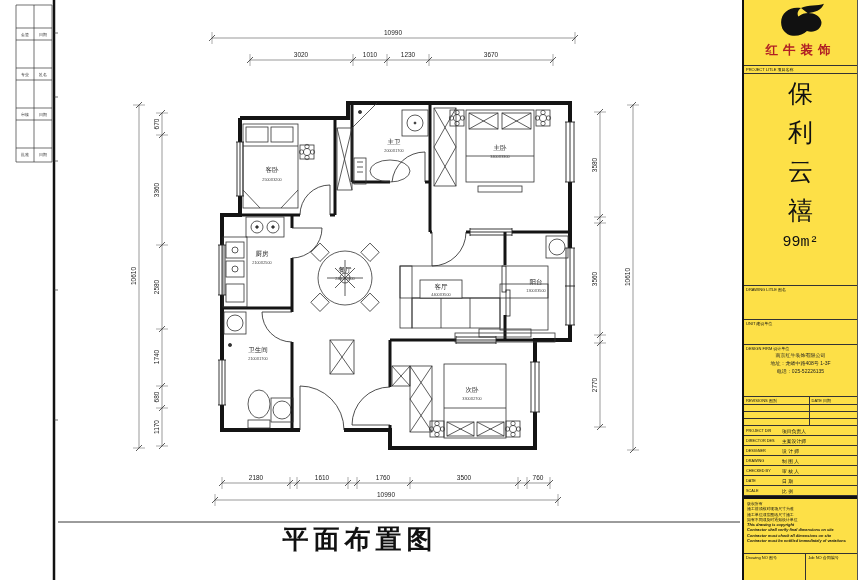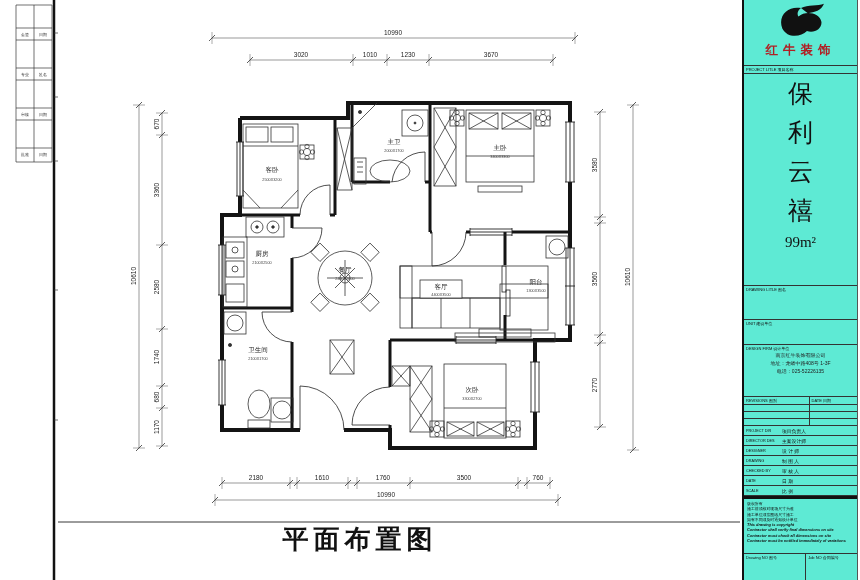--- a/index.html
+++ b/index.html
@@ -7,30 +7,30 @@
          font-family:"Liberation Sans",sans-serif;color:#111;}
   svg text{font-family:"Liberation Sans",sans-serif;}
   .dt{font-size:6.5px;fill:#222;text-anchor:middle;paint-order:stroke;stroke:#fff;stroke-width:2.5px;}
   .rn{font-size:6.5px;fill:#222;text-anchor:middle;}
   .rs{font-size:3.8px;fill:#444;text-anchor:middle;}
   .et{font-size:4px;fill:#333;text-anchor:middle;}
   .bigtitle{font-size:26px;fill:#111;text-anchor:middle;letter-spacing:5px;
             font-family:"Liberation Serif",serif;font-weight:bold;}
   
   .panel{position:absolute;left:742px;top:0;width:116px;height:580px;box-sizing:border-box;
-         border-left:2.5px solid #111;border-right:1px solid #555;display:flex;flex-direction:column;background:#5eead4;}
+         border-left:2.5px solid #111;border-right:1px solid #555;display:flex;flex-direction:column;background:#fde047;}
   .sec{border-bottom:1px solid #333;box-sizing:border-box;}
   .s-logo{height:66px;text-align:center;padding-top:3px;}
   .brand{color:#b01f24;font-size:12.5px;font-weight:bold;letter-spacing:5px;
          font-family:"Liberation Serif",serif;margin-top:1px;}
   .lab{font-size:4px;color:#111;padding:1px 2px;text-align:left;}
   .s-plabel{height:8px;}
   .s-pname{height:212px;text-align:center;}
   .ch{display:block;font-size:25px;line-height:39px;font-family:"Liberation Serif",serif;}
-  .area{font-size:15px;margin-top:4px;font-family:Liberation Serif, serif;}
+  .area{font-size:15px;margin-top:4px;font-family:Liberation Mono, monospace;}
   .s-dtitle{height:34px;}
   .s-unit{height:25px;}
   .s-firm{height:52px;}
   .fl{font-size:5px;text-align:center;line-height:1.55;color:#222;}
   .rg{display:grid;grid-template-columns:58% 42%;}
   .rc{border-bottom:1px solid #333;border-right:0;box-sizing:border-box;height:8px;}
   .rc.l{border-right:1px solid #333;}
   .rc .lab{padding:1px 2px;}
   .rc.empty{height:7px;}
   .ir{height:10px;border-bottom:1px solid #333;display:flex;align-items:center;padding:0 2px;box-sizing:border-box;}

